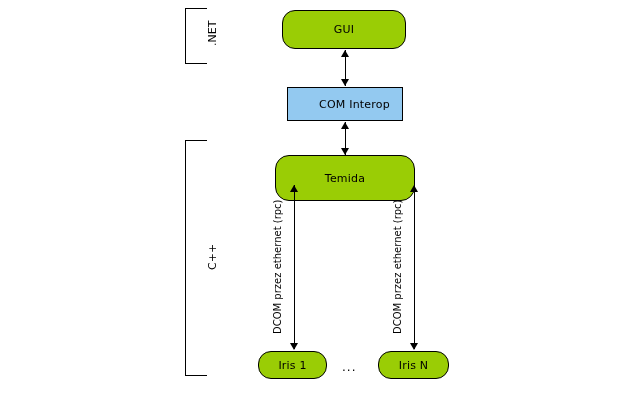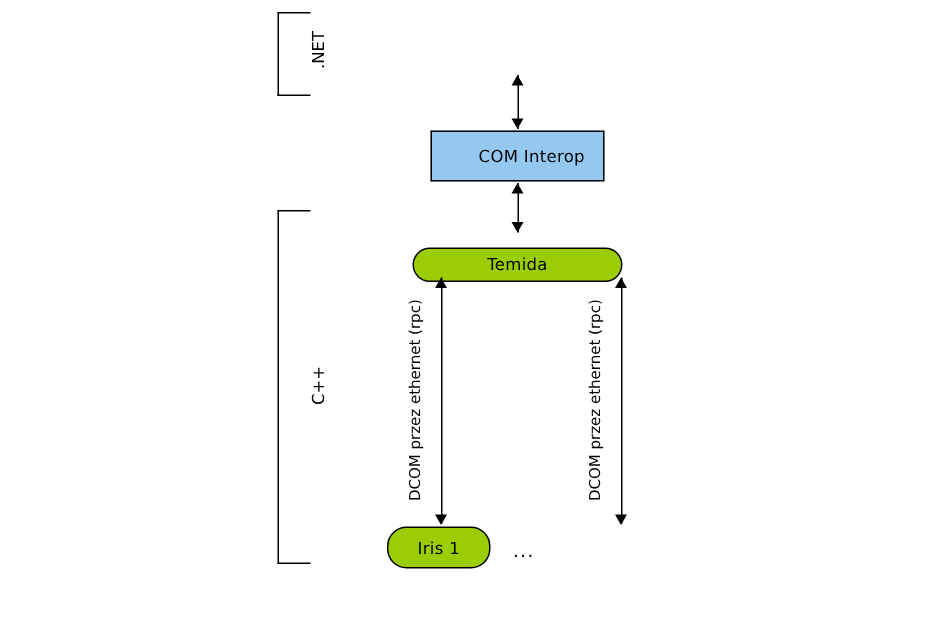--- a/index.html
+++ b/index.html
@@ -100,47 +100,53 @@
 <body>
 
 <div id="canvas">
 
   <div class="bracket" style="left:185px; top:8px; width:22px; height:56px;"></div>
   <div class="bracket-label" style="left:206px; top:46px;">.NET</div>
 
   <div class="bracket" style="left:185px; top:140px; width:22px; height:236px;"></div>
   <div class="bracket-label" style="left:206px; top:270px;">C++</div>
 
+  <div class="node rounded" style="left:282px; top:10px; width:124px; height:39px;">
+    <span>GUI</span>
+  </div>
 
   <div class="vline" style="left:345px; top:50px; height:36px;"></div>
   <div class="arrowhead up" style="left:341px; top:50px;"></div>
   <div class="arrowhead down" style="left:341px; top:79px;"></div>
 
   <div class="node rect" style="left:287px; top:87px; width:116px; height:34px;padding-left:19px;">
     <span>COM Interop</span>
   </div>
 
   <div class="vline" style="left:345px; top:122px; height:33px;"></div>
   <div class="arrowhead up" style="left:341px; top:122px;"></div>
   <div class="arrowhead down" style="left:341px; top:148px;"></div>
 
-  <div class="node rounded" style="left:275px; top:165px; width:140px; height:23px;border-radius:14px;">
+  <div class="node rounded" style="left:275px; top:155px; width:140px; height:46px;border-radius:14px;">
     <span>Temida</span>
   </div>
 
   <div class="vline" style="left:294px; top:185px; height:164px;"></div>
   <div class="arrowhead up" style="left:290px; top:185px;"></div>
   <div class="arrowhead down" style="left:290px; top:343px;"></div>
   <div class="vlabel" style="left:272px; top:334px;">DCOM przez ethernet (rpc)</div>
 
   <div class="vline" style="left:414px; top:185px; height:164px;"></div>
   <div class="arrowhead up" style="left:410px; top:185px;"></div>
   <div class="arrowhead down" style="left:410px; top:343px;"></div>
   <div class="vlabel" style="left:392px; top:334px;">DCOM przez ethernet (rpc)</div>
 
   <div class="node rounded" style="left:258px; top:351px; width:69px; height:28px;">
     <span>Iris 1</span>
   </div>
 
   <div class="ellipsis" style="left:342px; top:360px;">...</div>
 
+  <div class="node rounded" style="left:378px; top:351px; width:71px; height:28px;">
+    <span>Iris N</span>
+  </div>
 
 </div>
 
 </body></html>

